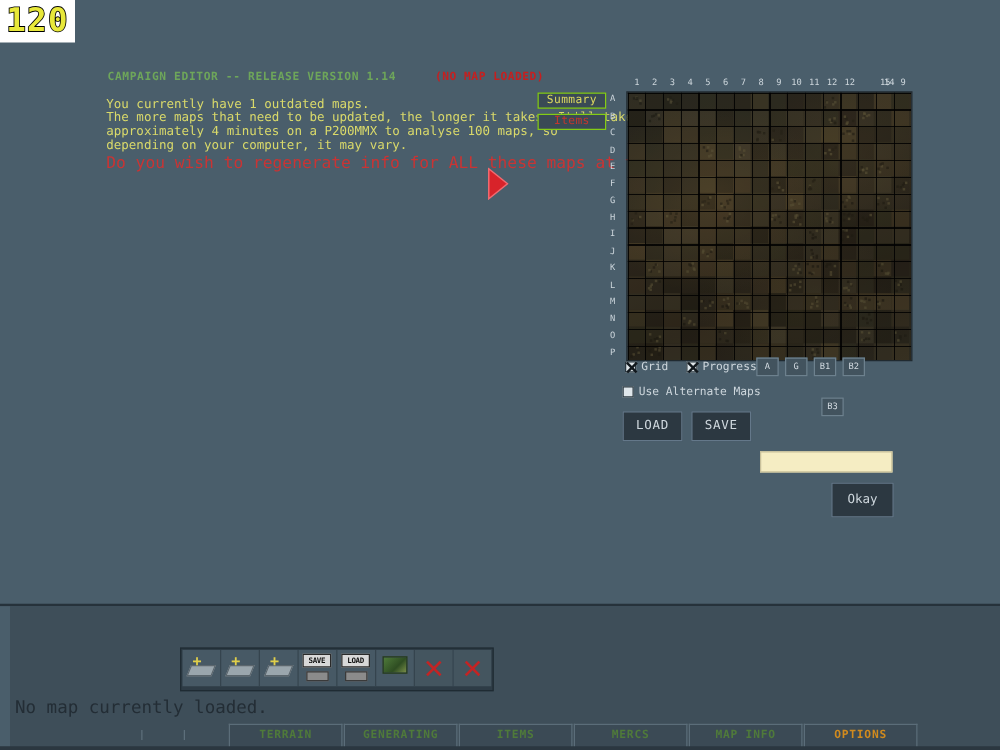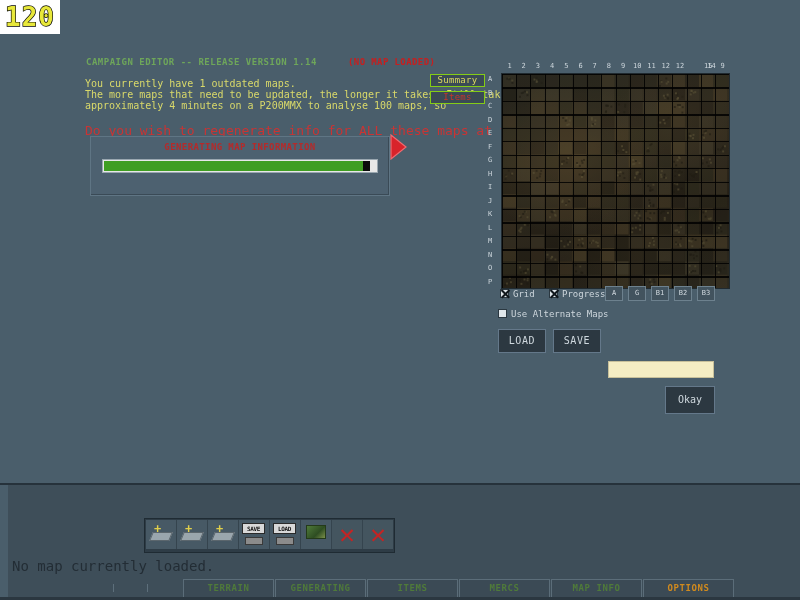--- a/index.html
+++ b/index.html
@@ -434,29 +434,23 @@
   <div id="logo">
     <span id="logo-text">120</span>
   </div>
 
   <div id="editor-title">CAMPAIGN EDITOR -- RELEASE VERSION 1.14</div>
   <div id="no-map-loaded">(NO MAP LOADED)</div>
 
   <div class="body-line" id="line-1">You currently have 1 outdated maps.</div>
   <div class="body-line" id="line-2">The more maps that need to be updated, the longer it takes.  It'll take</div>
   <div class="body-line" id="line-3">approximately 4 minutes on a P200MMX to analyse 100 maps, so</div>
+  <div class="body-line" id="line-4">depending on your computer, it may vary.</div>
   <div id="question-line">Do you wish to regenerate info for ALL these maps at this time (y/n)?</div>
 
-  <div id="progress-dialog">
-    <div id="progress-caption">GENERATING MAP INFORMATION</div>
-    <div id="progress-track">
-      <div id="progress-fill" style="width: 259px;"></div>
-      <div id="progress-knob" style="left: 260px;"></div>
-    </div>
-  </div>
 
   <svg id="cursor-arrow" viewBox="0 0 18 26">
     <polygon points="2,1 2,25 17,13" fill="#d8232a" stroke="#f06a70" stroke-width="1.2"></polygon>
   </svg>
 
   <div class="side-btn" id="btn-summary">Summary</div>
   <div class="side-btn" id="btn-items">Items</div>
 
   <div id="map-wrap">
     <div id="map-col-labels">
@@ -1135,21 +1129,21 @@
   <div class="chk-row" id="chk-altmaps">
     <span class="chk-box"></span>
     <span>Use Alternate Maps</span>
   </div>
 
   <div id="layer-buttons">
       <div class="layer-btn" style="left: 605px;">A</div>
       <div class="layer-btn" style="left: 628px;">G</div>
       <div class="layer-btn" style="left: 651px;">B1</div>
       <div class="layer-btn" style="left: 674px;">B2</div>
-      <div class="layer-btn" style="left: 697px;">B3</div>
+      <div class="layer-btn" style="left: 657px; margin-top: 32px;">B3</div>
     </div>
 
   <div class="big-btn" id="btn-load">LOAD</div>
   <div class="big-btn" id="btn-save">SAVE</div>
 
   <input id="text-field" value="" style="">
   <div id="btn-okay">Okay</div>
 
   <div id="toolbar">
       <div class="tool-btn">

